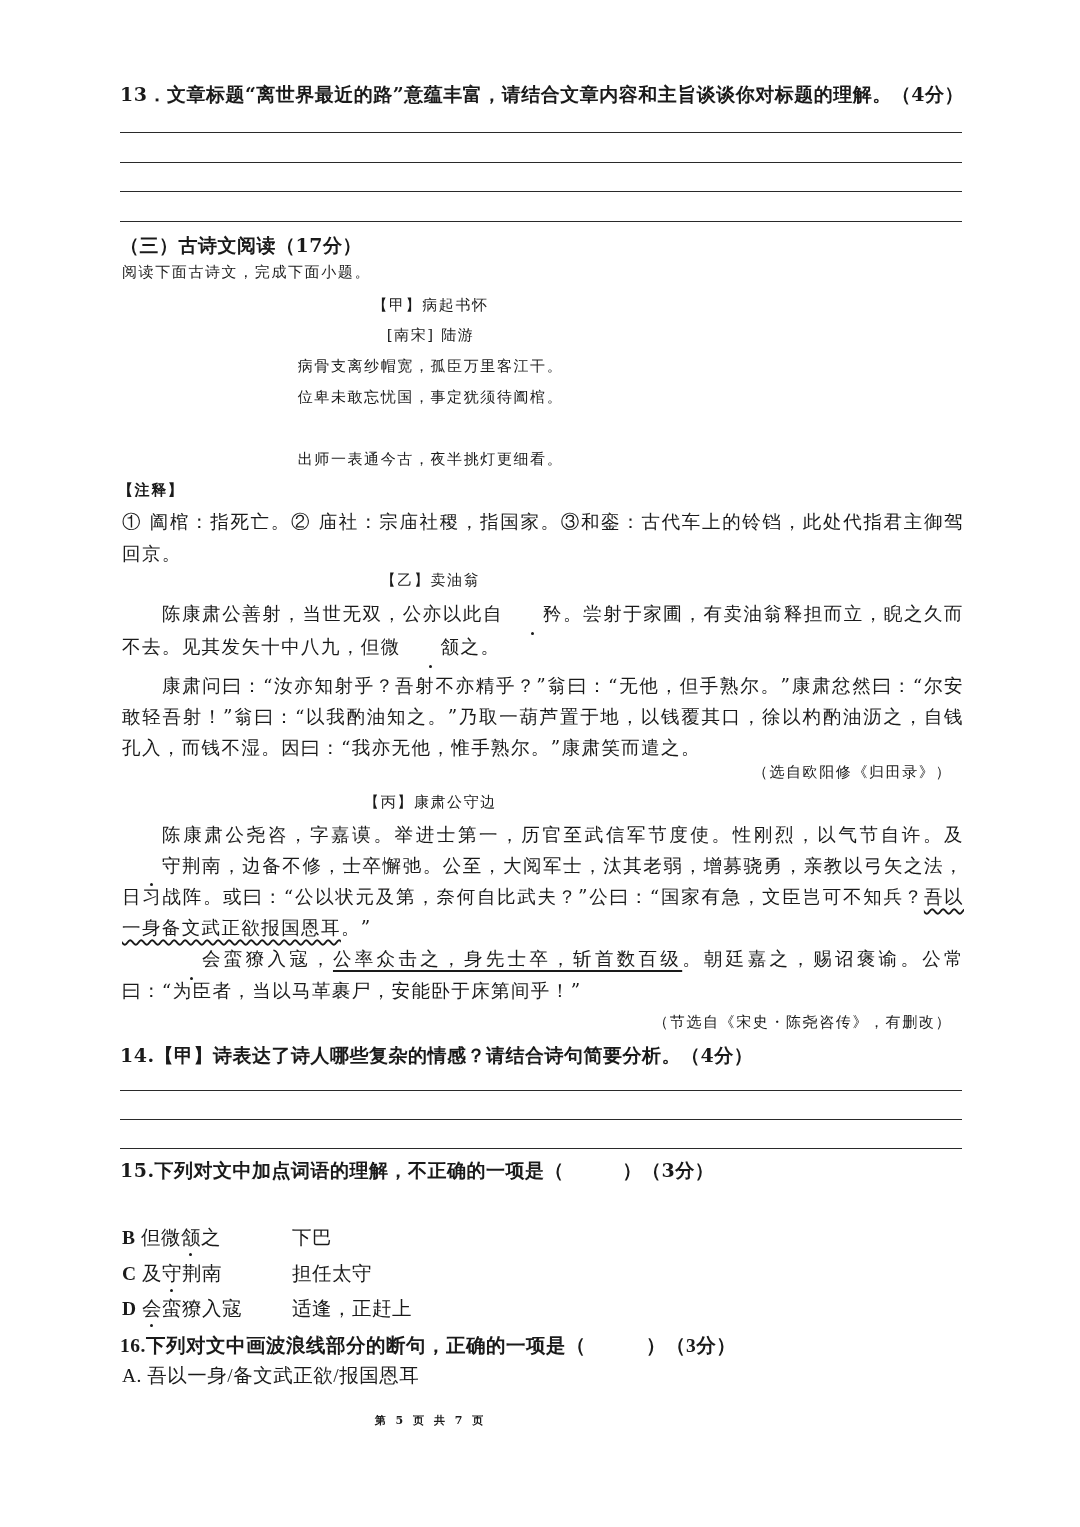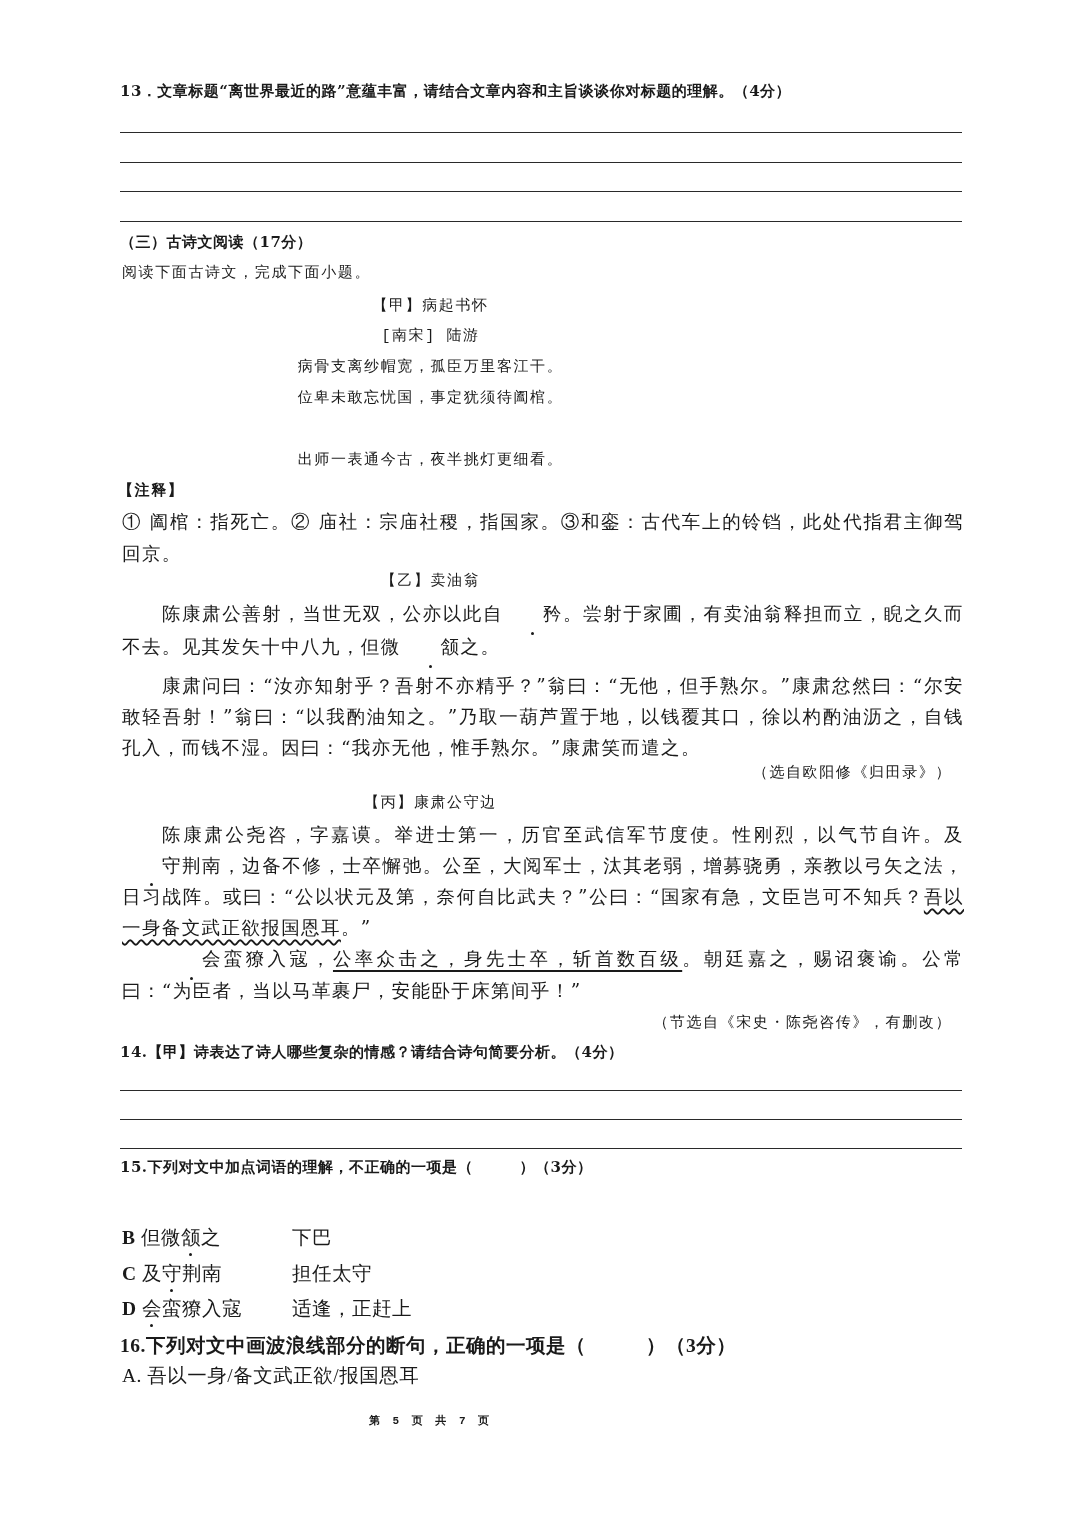--- a/index.html
+++ b/index.html
@@ -3,23 +3,23 @@
 <meta charset="utf-8">
 <style>
   html, body { margin: 0; padding: 0; background: #ffffff; }
   body {
     width: 1080px; height: 1527px; position: relative; overflow: hidden;
     font-family: "DejaVu Serif", "Liberation Serif", serif;
     color: #1a1a1a;
   }
   .page { position: absolute; left: 0; top: 0; width: 1080px; height: 1527px; }
   .abs { position: absolute; white-space: nowrap; }
-  .q { font-size: 15px; font-weight: bold; letter-spacing: 0.5px; }
+  .q { font-size: 19px; font-weight: bold; letter-spacing: 0.5px; }
   .body-txt { font-size: 15px; letter-spacing: 1.6px; }
-  .center { text-align: center; left: 0; width: 861px; font-family: Liberation Mono, monospace; }
+  .center { text-align: center; left: 0; width: 861px; }
   .right { text-align: right; }
   .line { position: absolute; left: 120px; width: 842px; height: 0; border-top: 1.6px solid #2a2a2a; }
   .para { position: absolute; left: 122px; width: 842px; font-size: 18.5px; line-height: 30px; letter-spacing: 1.4px; white-space: normal; text-align: justify; }
   .indent { text-indent: 40px; }
   .dot { position: relative; display: inline-block; }
   .dot::after { content: ""; position: absolute; left: 50%; bottom: -5px; width: 3px; height: 3px; margin-left: -1.5px; background: #1a1a1a; border-radius: 50%; }
   .wavy { text-decoration: underline wavy #1a1a1a; text-decoration-thickness: 1.5px; text-underline-offset: 5px; }
   .straight { text-decoration: underline; text-decoration-thickness: 1.5px; text-underline-offset: 5px; }
   .opt { font-family: "Liberation Serif", "DejaVu Serif", serif; font-size: 19.5px; letter-spacing: 0.5px; }
   .opt-meaning { position: absolute; left: 292px; }

